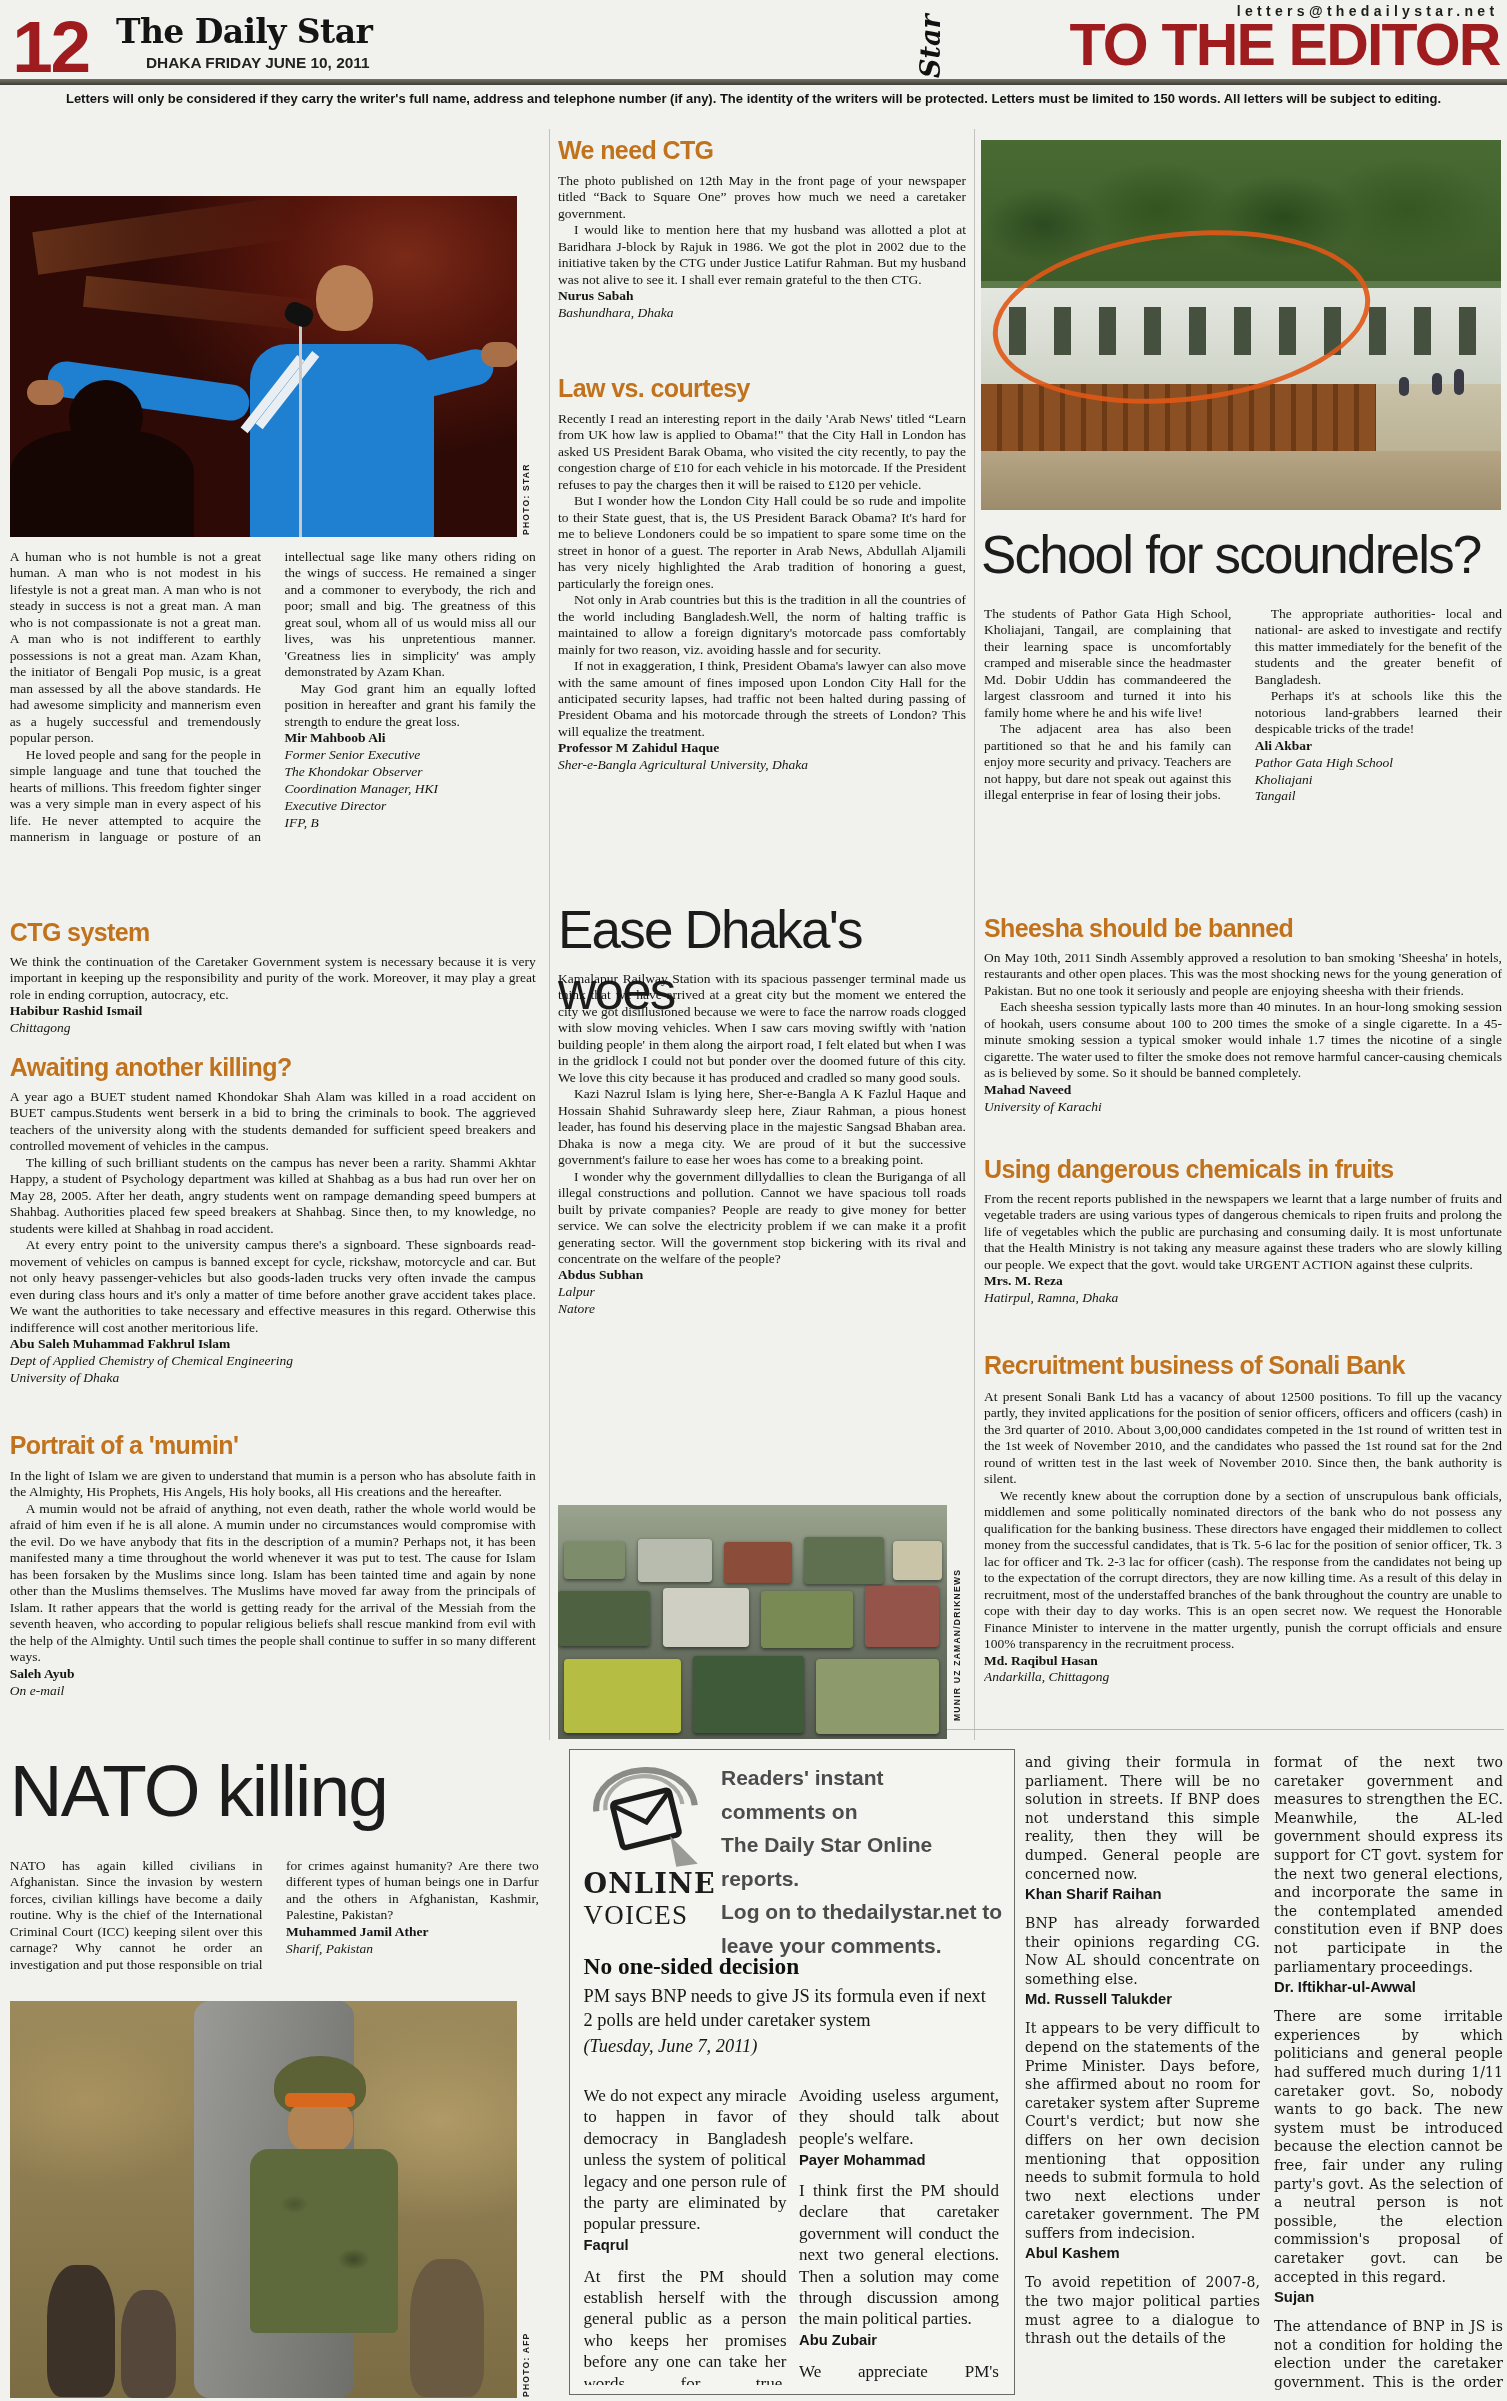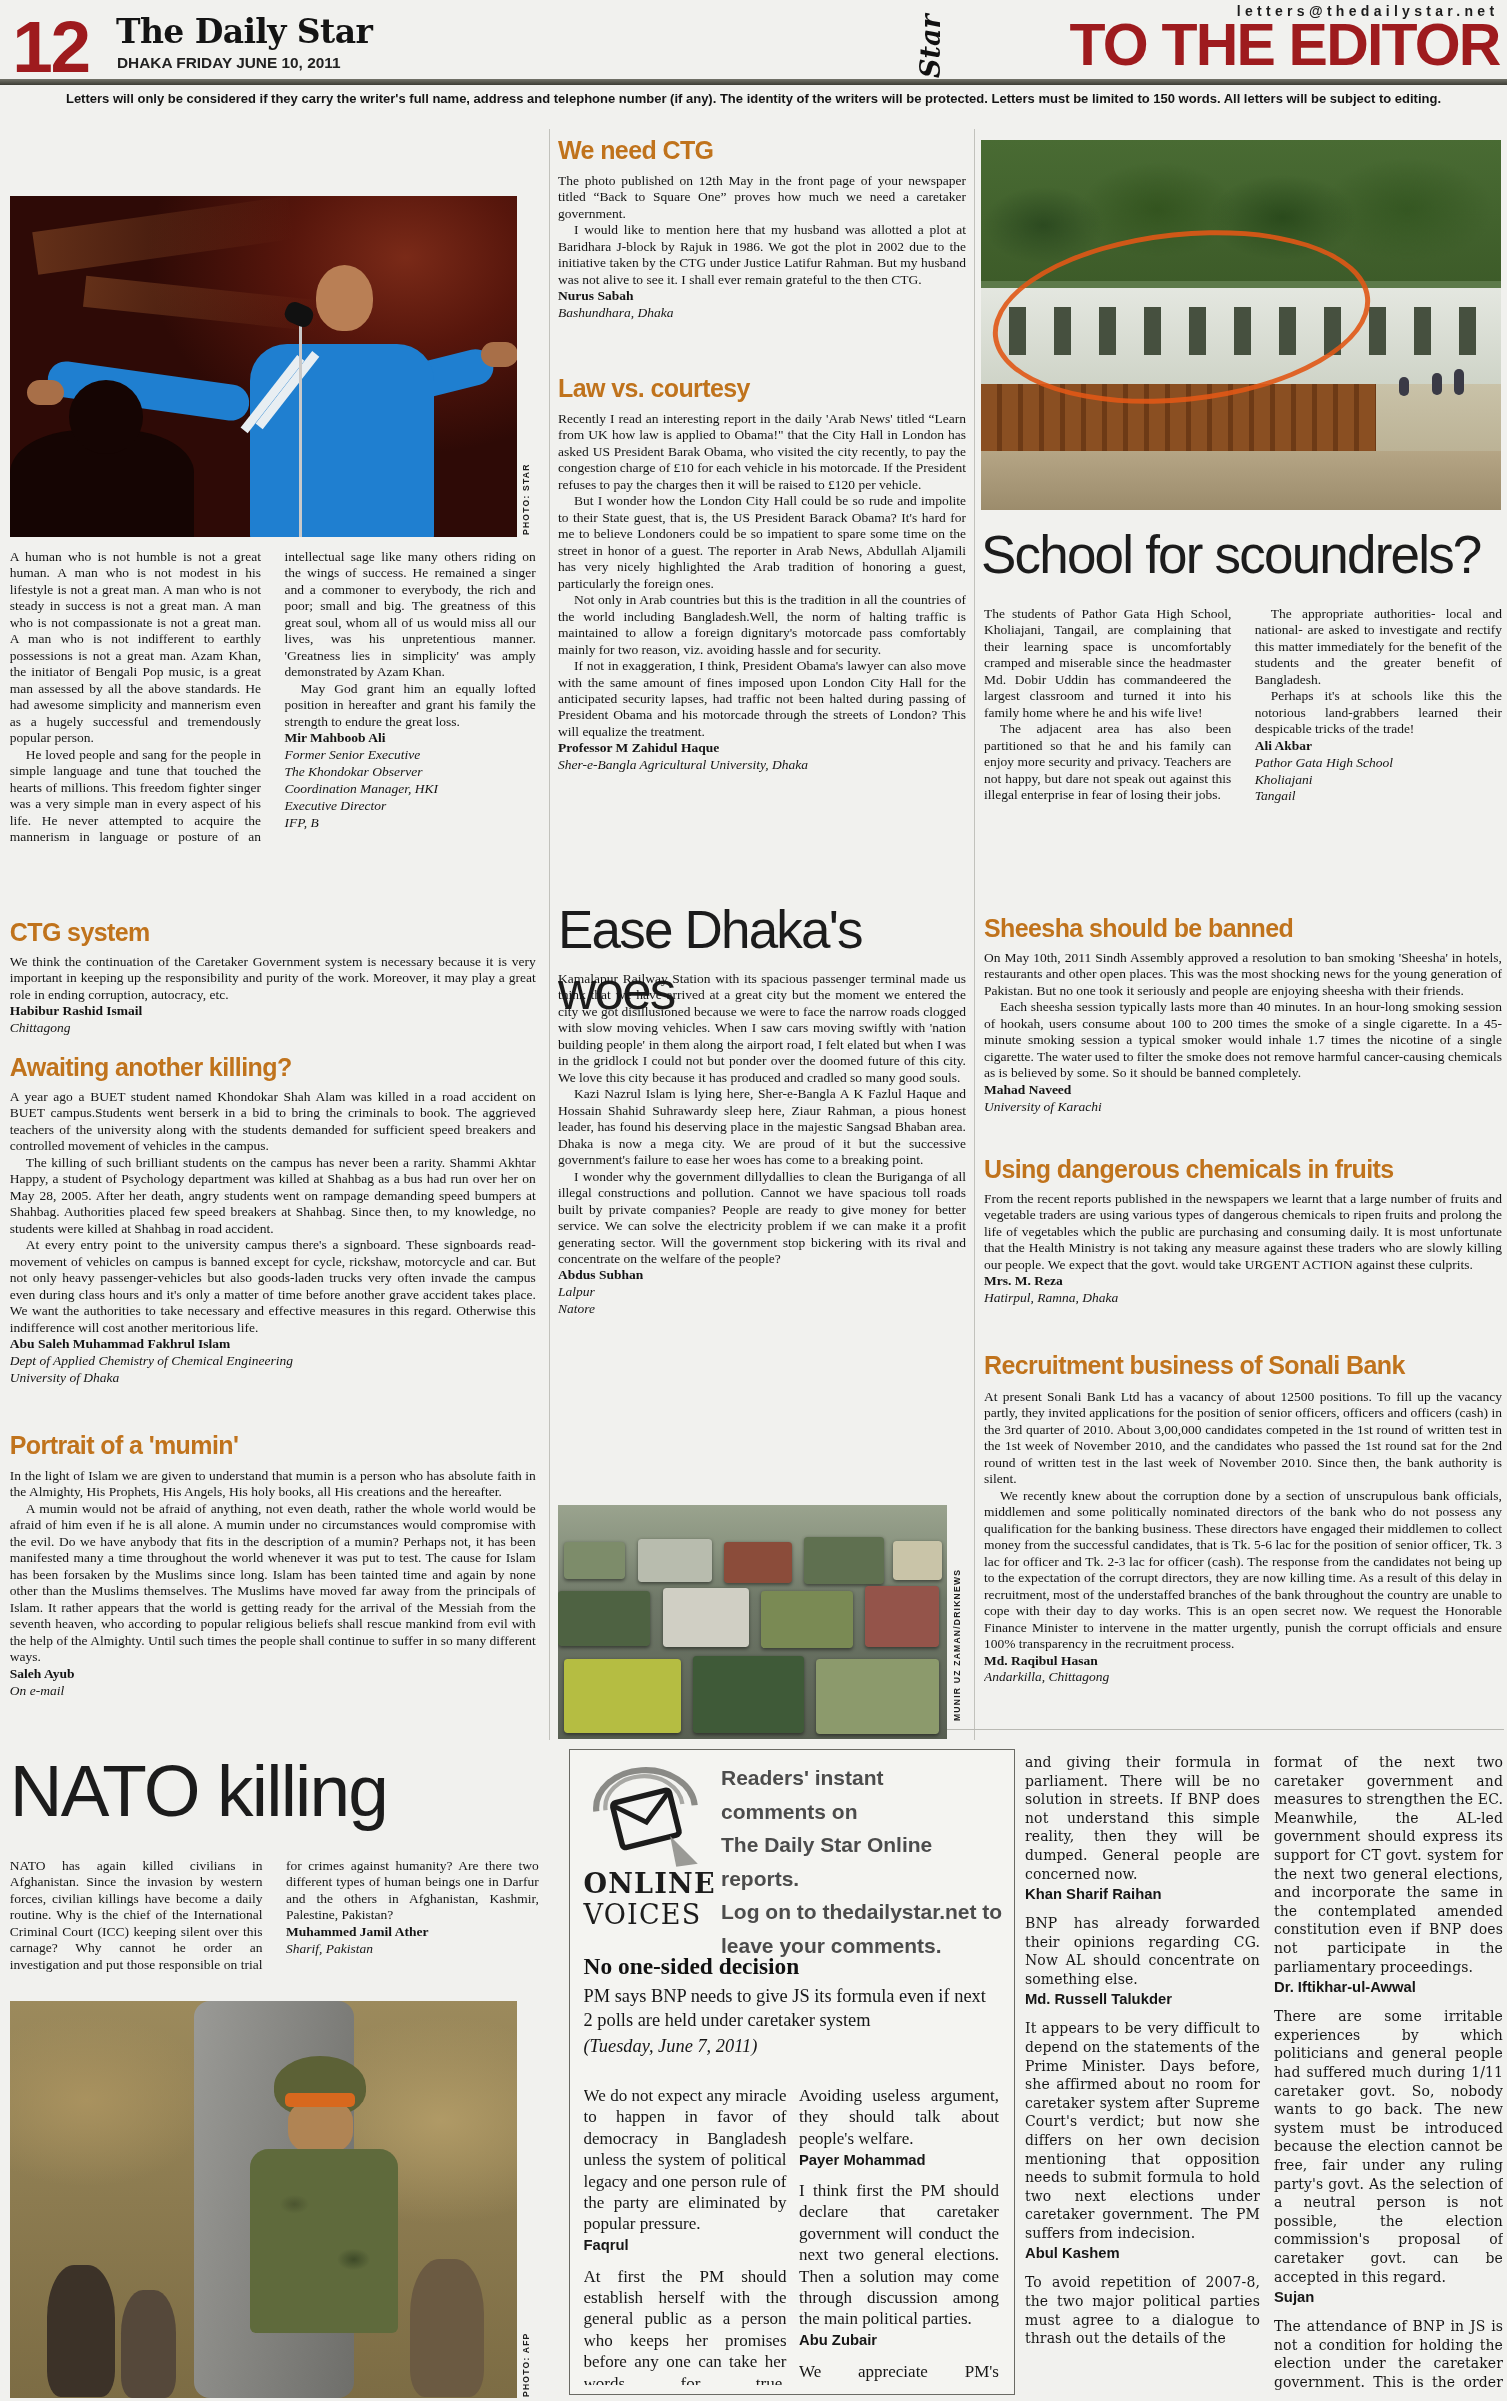--- a/index.html
+++ b/index.html
@@ -1,21 +1,21 @@
 <!DOCTYPE html>
 <html style="font-size:9.8px"><head>
 <meta charset="utf-8">
 <style>
   html,body{margin:0;padding:0;background:#d8d8d4;}
   .page{position:relative;width:1507px;height:2401px;background:#f1f1ee;overflow:hidden;
         font-family:"Liberation Serif",serif;color:#161616;}
   .s{position:absolute;}
   .pagenum{font:900 73px "Liberation Sans",sans-serif;color:#9e1b1e;letter-spacing:-2.5px;}
   .masthead{font:bold 33px "DejaVu Serif",serif;color:#141414;letter-spacing:-0.6px;}
-  .dateline{font:bold 15.4px "Liberation Sans",sans-serif;color:#222;}
+  .dateline{font:bold 15.4px "Liberation Sans",sans-serif;color:#222;margin-left:29px;}
   .email{font:bold 14px "Liberation Sans",sans-serif;letter-spacing:4.3px;color:#1d1d1d;}
   .sectiontitle{font:800 59px "Liberation Sans",sans-serif;color:#9e1b1e;letter-spacing:-1.8px;}
   .starscript{font:bold italic 27px "DejaVu Serif",serif;color:#111;writing-mode:vertical-rl;transform:rotate(180deg);}
   .topbar{height:6.1px;background:linear-gradient(#74746a,#3c3c34);width:100%;}
   .disclaimer{font:bold 13px "Liberation Sans",sans-serif;color:#141414;text-align:center;width:100%;}
   .vrule{width:0.6px;background:#c2c2bc;}
   .hrule{height:1.2px;background:#b9b9b3;}
   .h1bold{font:bold 42px "Liberation Sans",sans-serif;letter-spacing:-1.2px;color:#0c0c0c;}
   .h1light{font:normal 53px "Liberation Sans",sans-serif;letter-spacing:-1.8px;color:#1c1c1c;}
   .h2o{font:bold 25px "Liberation Sans",sans-serif;color:#c0731c;letter-spacing:-0.6px;}
@@ -282,21 +282,21 @@
         <path d="M20 80 A80 62 0 1 1 180 70" fill="none" stroke="#8a8a86" stroke-width="10"></path>
         <path d="M35 78 A60 48 0 1 1 160 68" fill="none" stroke="#a8a8a4" stroke-width="7"></path>
         <g transform="rotate(-14 100 100)">
           <rect x="55" y="55" width="95" height="75" fill="#f4f4f2" stroke="#1c1c1c" stroke-width="9" rx="6"></rect>
           <path d="M55 58 L102 98 L150 58" fill="none" stroke="#1c1c1c" stroke-width="8"></path>
         </g>
         <path d="M140 120 L185 165 L150 170 Z" fill="#9a9a96"></path>
       </svg>
       <div class="ovlogoword">
         <div>ONLINE</div>
-        <div style="font-weight:normal;">VOICES</div>
+        <div style="font-weight:normal;font-family:Liberation Serif, serif;">VOICES</div>
       </div>
     </div>
     <div class="ovpromo" style="position:absolute;left:151px;top:11px;width:283px;">Readers' instant
 comments on
 The Daily Star Online reports.
 Log on to thedailystar.net to
 leave your comments.</div>
     <div class="ovhead" style="position:absolute;left:13.5px;top:203px;">No one-sided decision</div>
     <div class="ovsub" style="position:absolute;left:13.5px;top:235px;width:416px;">PM says BNP needs to give JS its formula even if next 2 polls are held under caretaker system</div>
     <div class="ovdate" style="position:absolute;left:13.5px;top:286px;">(Tuesday, June 7, 2011)</div>

